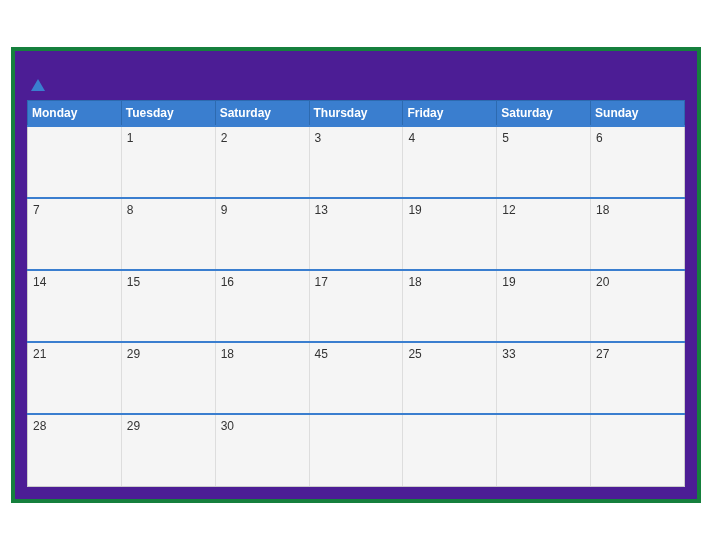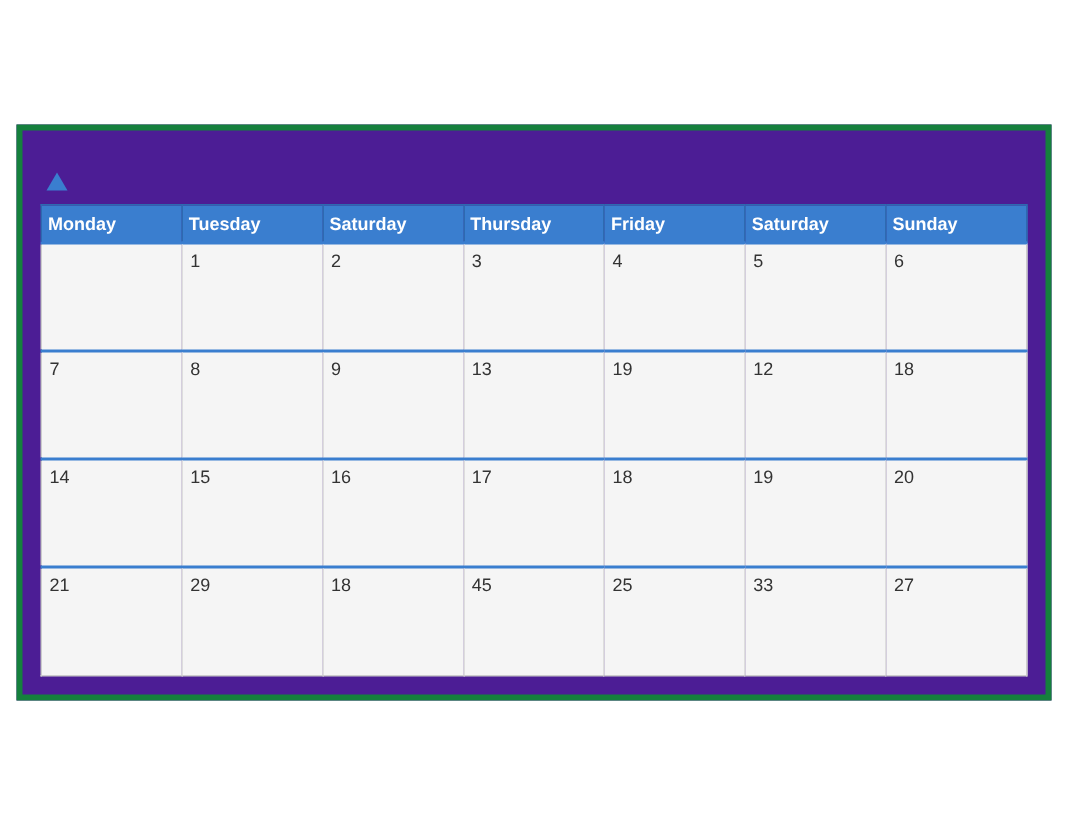--- a/index.html
+++ b/index.html
@@ -167,15 +167,24 @@
         </tr>
         <tr>
           <td><span class="day-num">21</span></td>
           <td><span class="day-num">29</span></td>
           <td><span class="day-num">18</span></td>
           <td><span class="day-num">45</span></td>
           <td><span class="day-num">25</span></td>
           <td><span class="day-num">33</span></td>
           <td><span class="day-num">27</span></td>
         </tr>
+        <tr>
+          <td><span class="day-num">28</span></td>
+          <td><span class="day-num">29</span></td>
+          <td><span class="day-num">30</span></td>
+          <td class="empty"></td>
+          <td class="empty"></td>
+          <td class="empty"></td>
+          <td class="empty"></td>
+        </tr>
       </tbody>
   </table>
 </div>
 
 </body></html>

